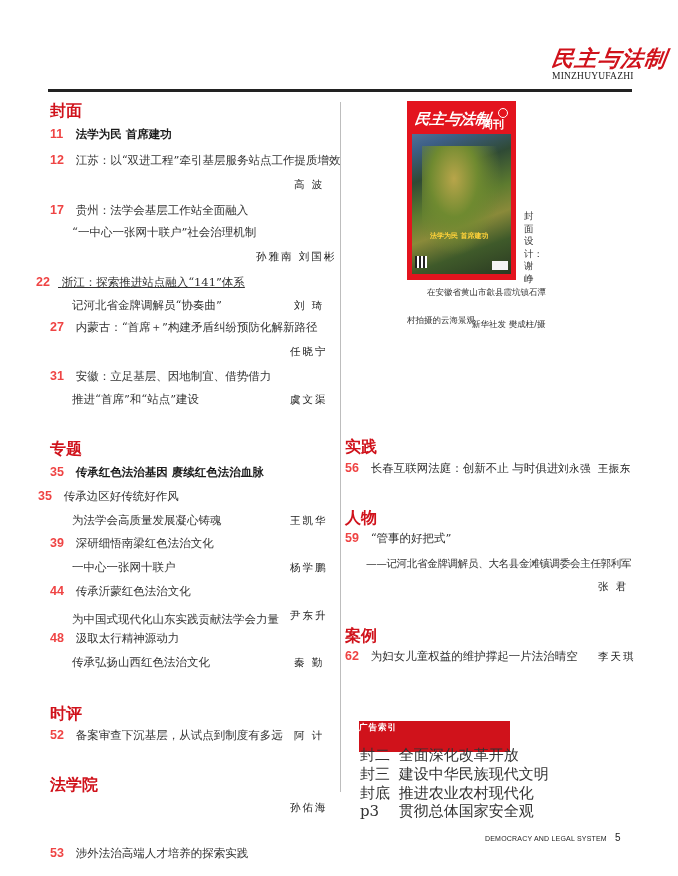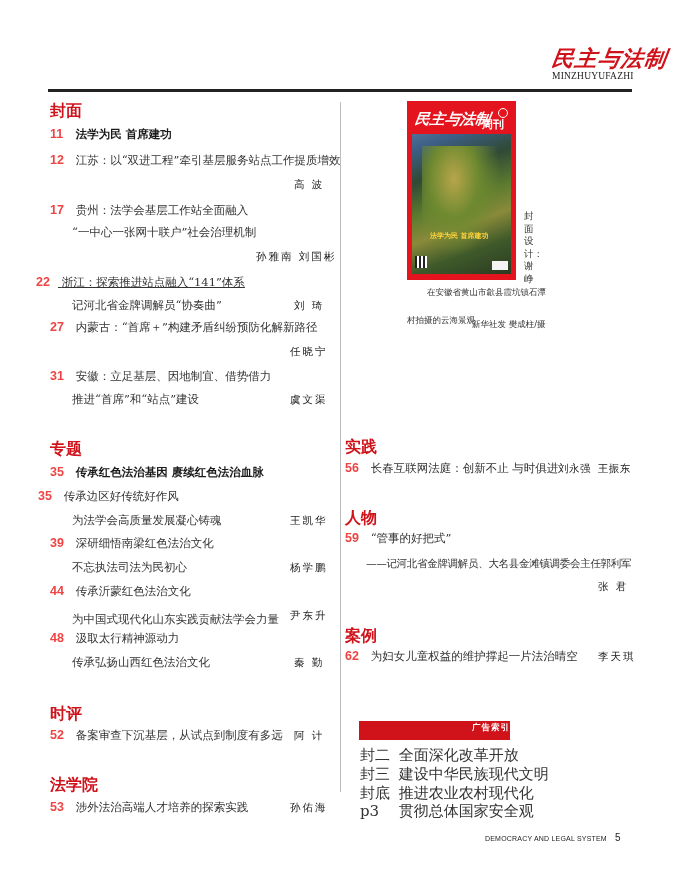--- a/index.html
+++ b/index.html
@@ -28,21 +28,21 @@
   .cover-issue { position: absolute; left: 86px; top: 2px; width: 10px; height: 10px; border-radius: 50%; border: 1px solid #fff; }
   .cover-peak { position: absolute; left: 10px; top: 40px; width: 80px; height: 110px; background: radial-gradient(ellipse at 40% 30%, #b8a54a 0%, #6f8a30 35%, rgba(60,90,40,0) 70%); }
   .cover-headline { position: absolute; left: 18px; top: 125px; color: #ffd23a; font-family: "DejaVu Sans", sans-serif; font-weight: bold; font-size: 7px; }
   .cover-qr { position: absolute; left: 3px; top: 150px; width: 12px; height: 12px; background: repeating-linear-gradient(90deg, #222 0 2px, #fff 2px 4px); }
   .cover-barcode { position: absolute; left: 80px; top: 155px; width: 16px; height: 9px; background: #f4f4f4; }
 
   .design-credit { position: absolute; left: 524px; top: 210px; width: 12px; font-family: "DejaVu Sans", sans-serif; font-size: 9.5px; color: #333; line-height: 12.5px; word-break: break-all; }
 
   .caption { position: absolute; font-family: "DejaVu Sans", sans-serif; font-size: 8.5px; color: #333; white-space: nowrap; }
 
-  .ad-box-title { position: absolute; left: 359px; top: 721px; width: 151px; height: 19px; background: #d0121b; color: #fff; font-family: "DejaVu Sans", sans-serif; font-weight: bold; font-size: 8.5px; text-align: right; line-height: 13px; letter-spacing: 1px; }
+  .ad-box-title { position: absolute; left: 359px; top: 721px; width: 151px; height: 31px; background: #d0121b; color: #fff; font-family: "DejaVu Sans", sans-serif; font-weight: bold; font-size: 8.5px; text-align: left; line-height: 13px; letter-spacing: 1px; }
   .ad-row { position: absolute; left: 360px; font-size: 15px; white-space: nowrap; color: #333; }
   .ad-row .pos { display: inline-block; width: 34px; }
 
   .footer-en { position: absolute; left: 485px; top: 835px; font-family: "Liberation Sans", sans-serif; font-size: 7px; color: #222; letter-spacing: 0.2px; }
   .footer-page { position: absolute; left: 615px; top: 832px; font-family: "Liberation Sans", sans-serif; font-size: 10px; color: #222; }
 </style>
 </head>
 <body>
 
 <div class="masthead">
@@ -103,21 +103,21 @@
   <span class="num">35</span>
   <span>传承边区好传统好作风</span>
 </div>
 <div class="entry" style="left:72px; top:513px;">为法学会高质量发展凝心铸魂</div>
 <div class="author" style="left:290px; top:514px;">王凯华</div>
 
 <div class="entry" style="left:50px; top:536px;">
   <span class="num">39</span>
   <span>深研细悟南梁红色法治文化</span>
 </div>
-<div class="entry" style="left:72px; top:560px;">不忘执法司法为民初心</div>
+<div class="entry" style="left:72px; top:560px;">一中心一张网十联户</div>
 <div class="author" style="left:290px; top:561px;">杨学鹏</div>
 
 <div class="entry" style="left:50px; top:584px;">
   <span class="num">44</span>
   <span>传承沂蒙红色法治文化</span>
 </div>
 <div class="entry" style="left:72px; top:612px;">为中国式现代化山东实践贡献法学会力量</div>
 <div class="author" style="left:290px; top:609px;">尹东升</div>
 
 <div class="entry" style="left:50px; top:631px;">
@@ -128,21 +128,21 @@
 <div class="author" style="left:294px; top:656px;">秦 勤</div>
 
 <div class="section-head" style="left:50px; top:704px;">时评</div>
 <div class="entry" style="left:50px; top:728px;">
   <span class="num">52</span>
   <span>备案审查下沉基层，从试点到制度有多远</span>
 </div>
 <div class="author" style="left:294px; top:729px;">阿 计</div>
 
 <div class="section-head" style="left:50px; top:775px;">法学院</div>
-<div class="entry" style="left:50px; top:800px;">
+<div class="entry" style="left:50px; top:846px;">
   <span class="num">53</span>
   <span>涉外法治高端人才培养的探索实践</span>
 </div>
 <div class="author" style="left:290px; top:801px;">孙佑海</div>
 
 <div class="cover">
   <div class="cover-inner">
     <div class="cover-peak"></div>
     <div class="cover-banner">
       <span class="cover-logo">民主与法制</span>

